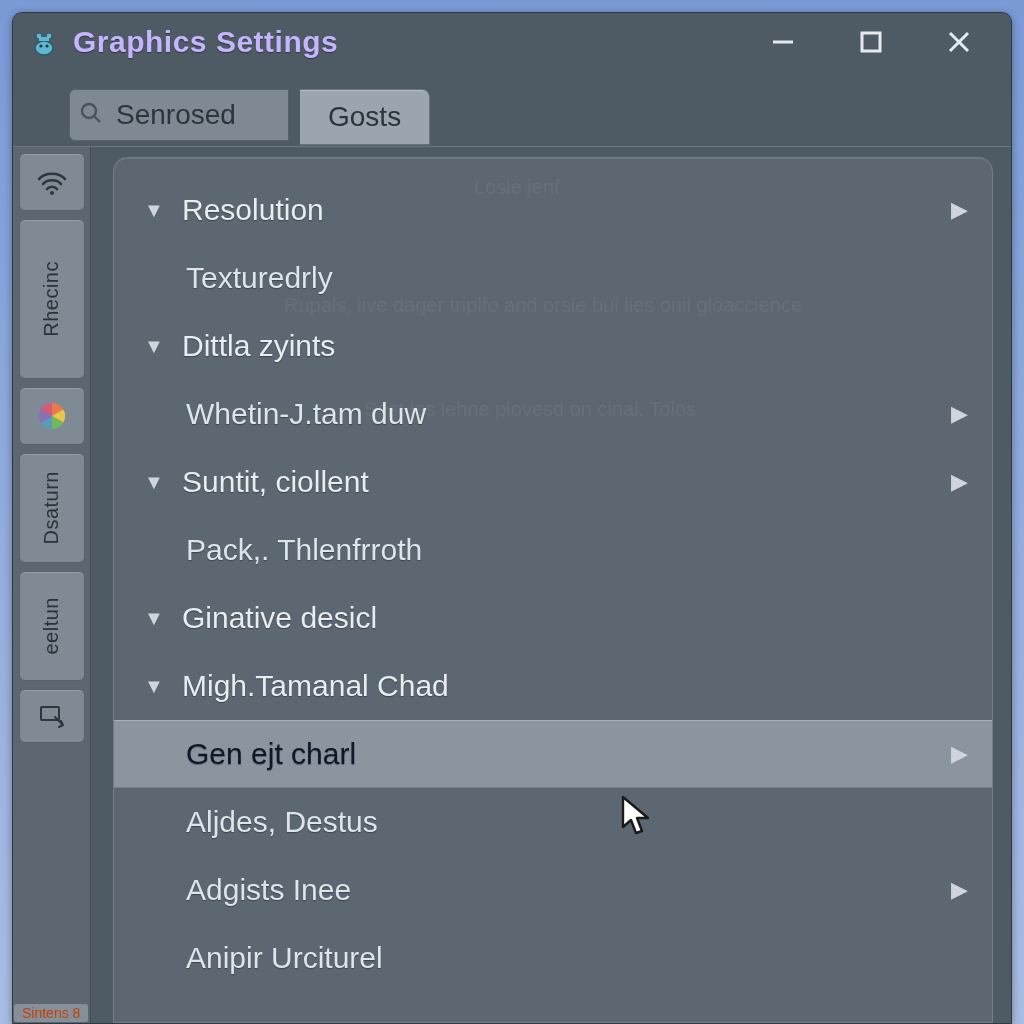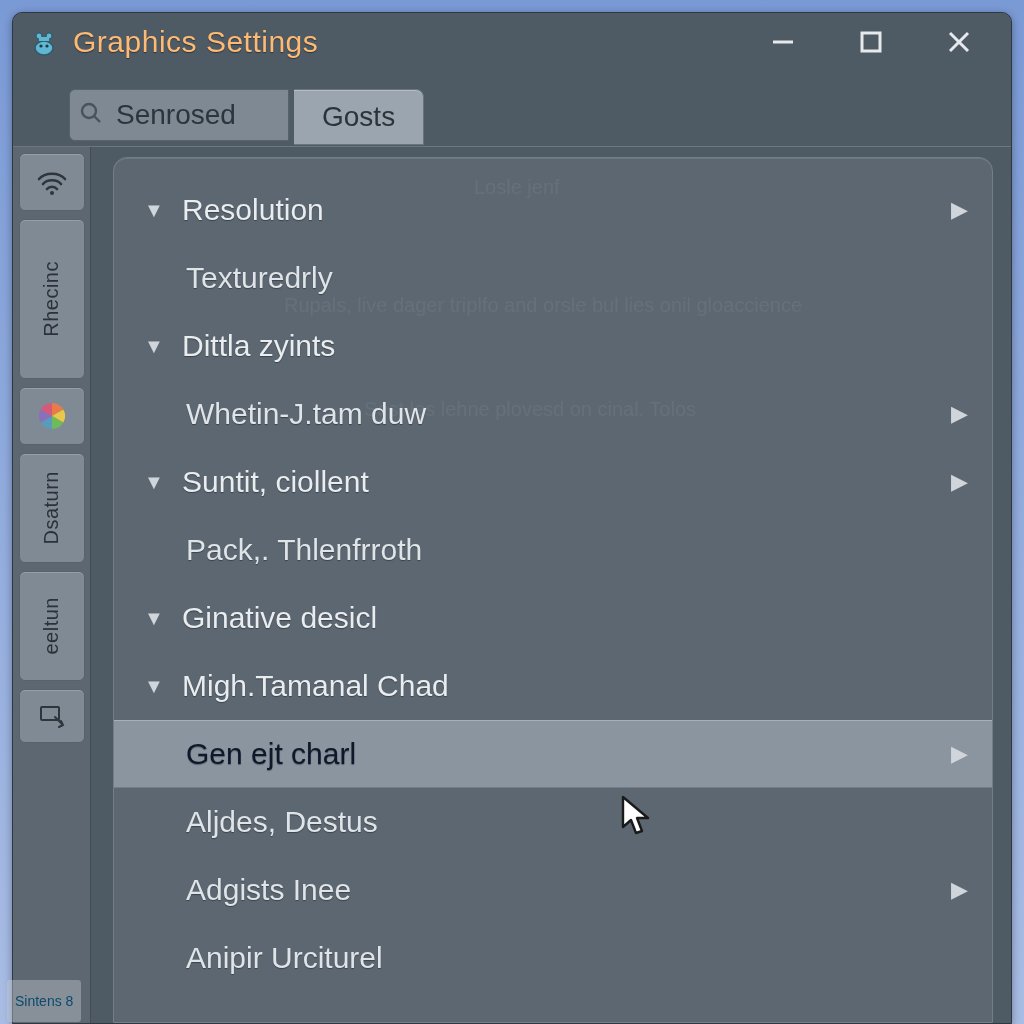--- a/index.html
+++ b/index.html
@@ -30,22 +30,22 @@
     align-items: center;
     padding: 0 10px 0 14px;
     background: #4e5a64;
   }
   .app-icon {
     width: 34px; height: 34px; margin-right: 12px;
     display: flex; align-items: center; justify-content: center;
   }
   .title-text {
     font-size: 30px;
-    font-weight: 400;
-    color: #fdba74;
+    font-weight: 700;
+    color: #c4b5fd;
     text-shadow: 0 1px 1px rgba(0,0,0,0.4);
     letter-spacing: .5px;
   }
   .win-controls { margin-left: auto; display: flex; gap: 40px; padding-right: 18px; }
   .win-btn {
     width: 48px; height: 48px; display: flex; align-items: center; justify-content: center;
     color: #e6eaed; border-radius: 4px;
   }
   .win-btn svg { stroke: #e6eaed; }
 
@@ -56,21 +56,21 @@
     flex-direction: column;
     padding: 4px 0 0 0;
     min-height: 0;
   }
 
   
   .top-row {
     display: flex;
     align-items: stretch;
     padding: 14px 28px 0 56px;
-    gap: 5px;
+    gap: 11px;
     border-bottom: 1px solid #6d7781;
     height: 72px;
   }
   .search-wrap {
     position: relative;
     flex: 0 0 220px;
     height: 52px;
   }
   .search-input {
     width: 100%; height: 100%;
@@ -204,25 +204,25 @@
   .cursor {
     position: fixed;
     left: 620px; top: 795px;
     pointer-events: none;
     z-index: 50;
   }
 
   
   .status-strip {
     position: fixed;
-    left: 7px; bottom: 2px;
+    left: 14px; bottom: 2px;
     font-size: 14px;
-    color: #0c4a6e;
+    color: #c2410c;
     background: rgba(200,205,212,0.4);
-    padding: 13px 8px;
+    padding: 1px 8px;
     border-radius: 3px;
   }
 </style>
 </head>
 <body>
 
 <div class="window">
 
   <div class="titlebar">
     <span class="app-icon">

